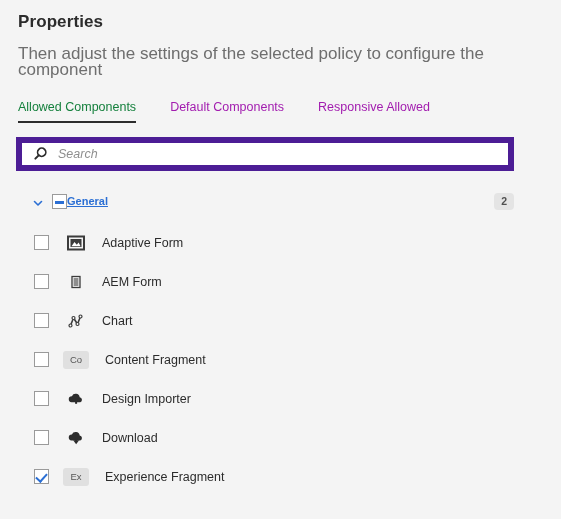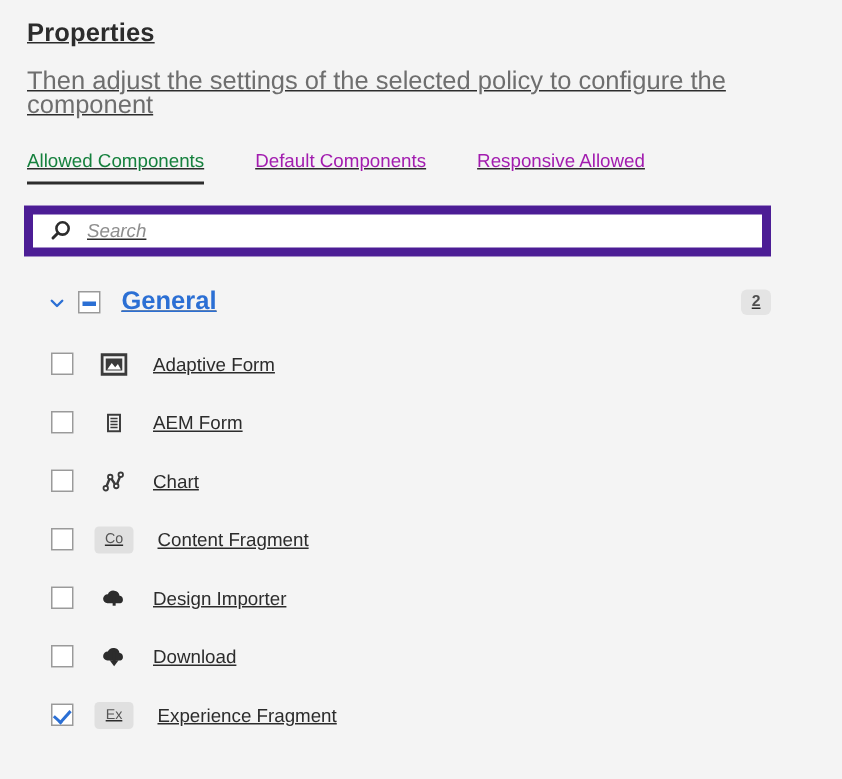--- a/index.html
+++ b/index.html
@@ -14,21 +14,20 @@
     color: #2c2c2c;
     overflow: hidden;
     position: relative;
   }
   .page {
     position: relative;
     width: 518px;
     height: 519px;
     box-sizing: border-box;
     padding: 0 16px;
-    text-decoration: underline;
   }
   .page-title {
     font-size: 17px;
     font-weight: bold;
     color: #2c2c2c;
     letter-spacing: 0.1px;
     padding-top: 12px;
     margin: 0 0 0 2px;
     line-height: 20px;
   }
@@ -141,25 +140,24 @@
     position: absolute;
     left: 3px;
     top: 1px;
     width: 5px;
     height: 9px;
     border: solid #2b6fd4;
     border-width: 0 2.5px 2.5px 0;
     transform: rotate(42deg);
   }
   .group-label {
-    font-size: 17px;
+    font-size: 11px;
     color: #2b6fd4;
     text-decoration: underline;
     font-weight: bold;
-    margin-left: 14px;
     cursor: pointer;
     line-height: 16px;
   }
   .badge {
     margin-left: auto;
     background: #e4e4e4;
     color: #505050;
     font-size: 10.5px;
     font-weight: bold;
     border-radius: 4px;

